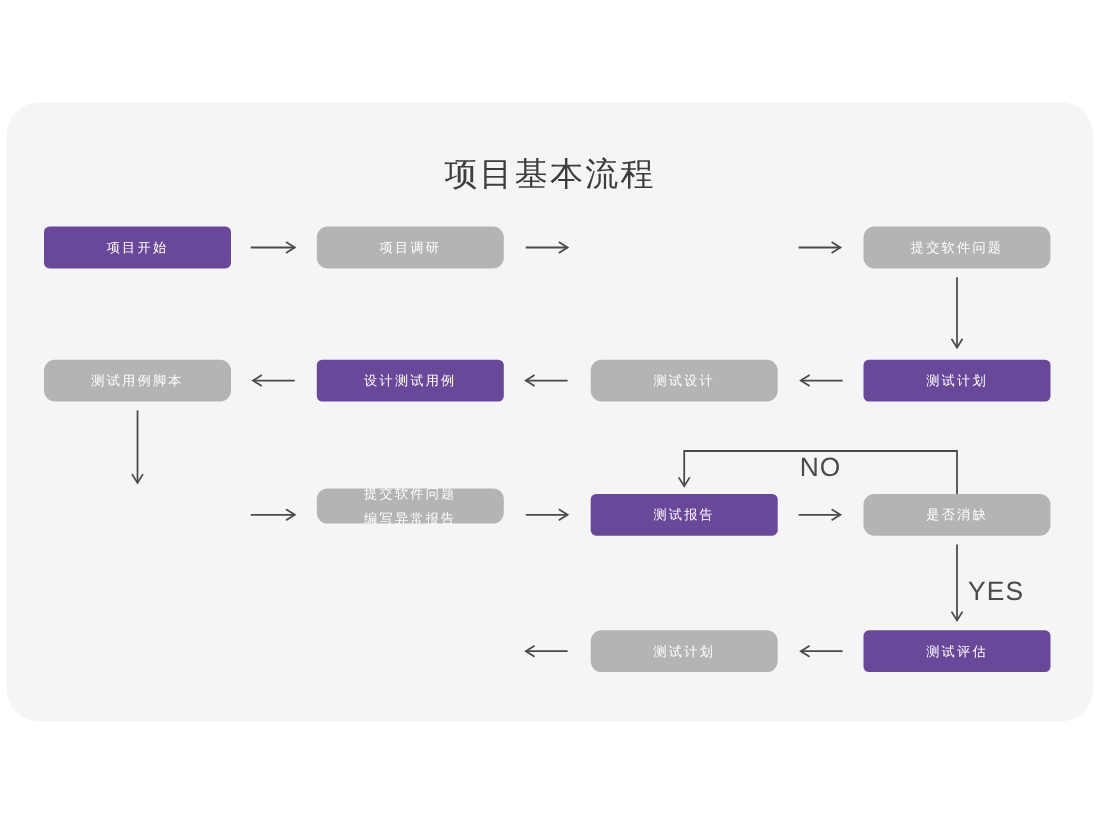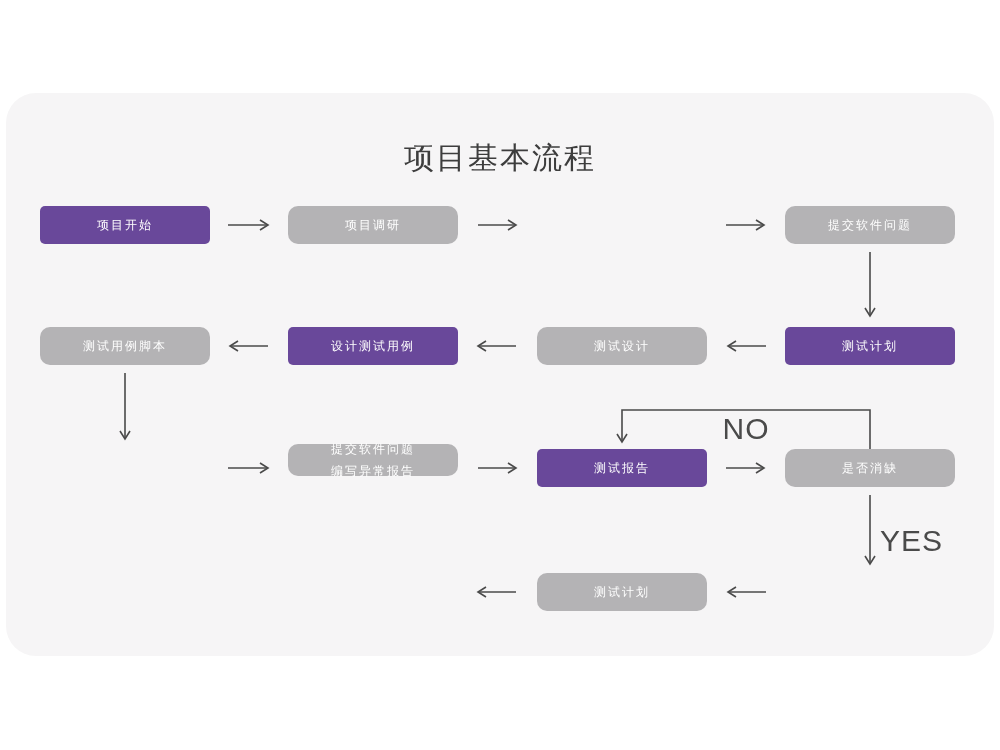--- a/index.html
+++ b/index.html
@@ -18,21 +18,21 @@
         display:flex;align-items:center;justify-content:center;text-align:center;
         color:var(--box-text);font-size:12px;letter-spacing:2px;line-height:22px;
         white-space:pre-line;}
   .node[data-variant="purple"]{background:var(--purple);}
   .node[data-variant="gray"]{background:var(--gray);border-radius:10px;}
   .c1{left:40px}.c2{left:288px}.c3{left:537px}.c4{left:785px}
   .r1{top:206px}.r2{top:327px}.r3{top:449px}.r4{top:573px}
   .node.tall{top:444px;height:32px;font-family:Liberation Serif, serif;}
   .edges{position:absolute;left:0;top:0;pointer-events:none;}
   .edge{fill:none;stroke:var(--arrow);stroke-width:1.6;}
-  .edge-label{position:absolute;color:var(--arrow);font-size:30px;letter-spacing:1px;}
+  .edge-label{position:absolute;color:var(--arrow);font-size:24px;letter-spacing:1px;}
   .edge-label.no{left:746px;top:412px;transform:translateX(-50%);}
   .edge-label.yes{left:880px;top:524px;}
 </style>
 </head>
 <body>
 
 <div class="stage">
   <div class="card"></div>
 
   <h1 class="title">项目基本流程</h1>
@@ -76,16 +76,17 @@
   <div class="node c2 r2" data-variant="purple">设计测试用例</div>
   <div class="node c3 r2" data-variant="gray">测试设计</div>
   <div class="node c4 r2" data-variant="purple">测试计划</div>
 
   <div class="node c2 tall" data-variant="gray">提交软件问题
 编写异常报告</div>
   <div class="node c3 r3" data-variant="purple">测试报告</div>
   <div class="node c4 r3" data-variant="gray">是否消缺</div>
 
   <div class="node c3 r4" data-variant="gray">测试计划</div>
+  <div class="node c4 r4" data-variant="purple">测试评估</div>
 
   <div class="edge-label no">NO</div>
   <div class="edge-label yes">YES</div>
 </div>
 
 </body></html>

